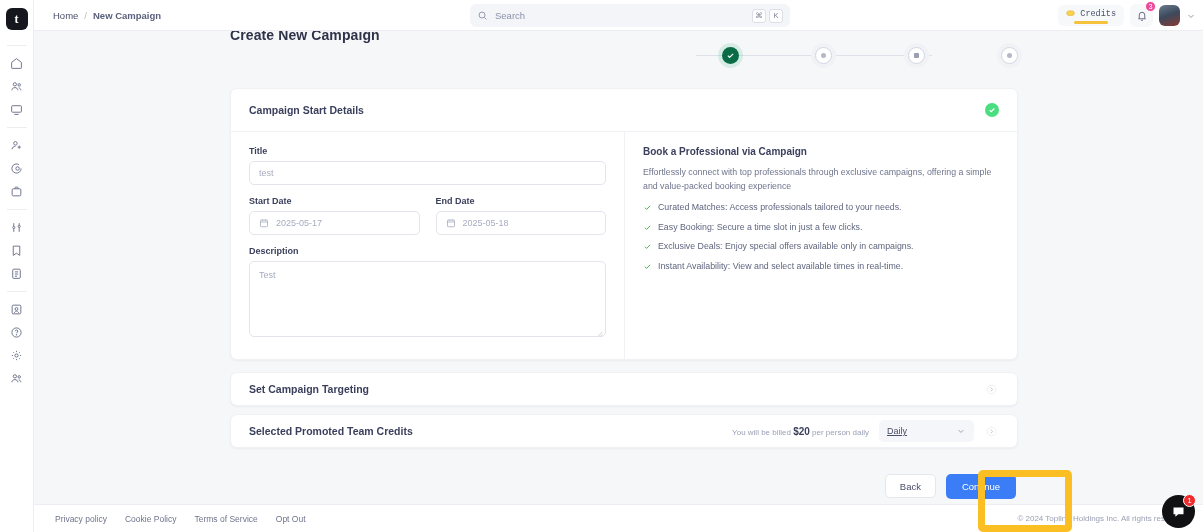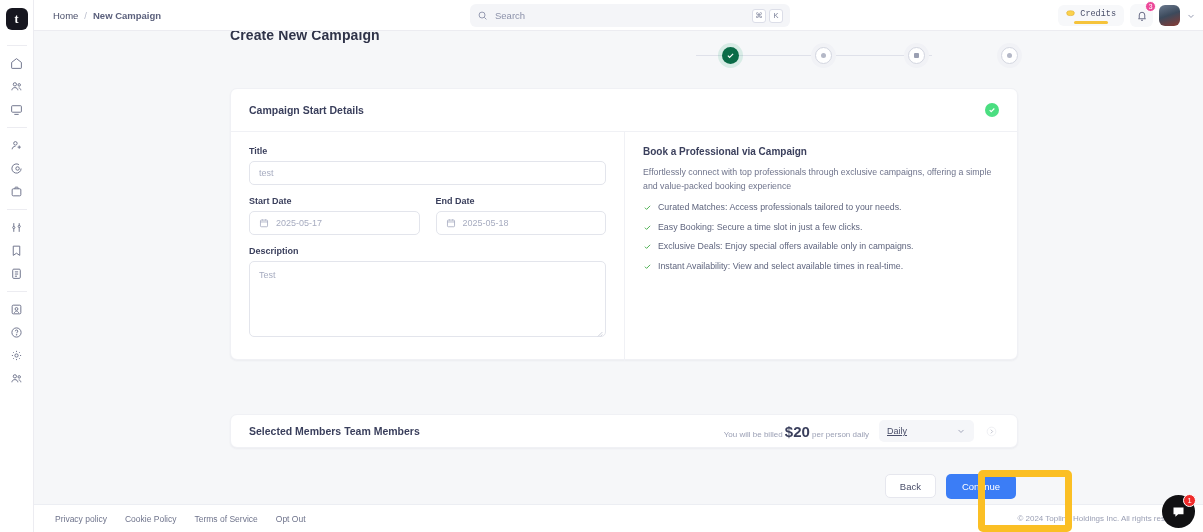--- a/index.html
+++ b/index.html
@@ -166,21 +166,21 @@
   .bullet svg { width: 9px; height: 9px; margin-top: 1px; flex: 0 0 auto; }
   .bullet span { font-size: 8.8px; color: #5f657e; line-height: 1.3; }
 
   .card-row { left: 196px; width: 788px; height: 34px; display: flex; align-items: center;
     justify-content: space-between; padding: 0 18px; }
   .card-targeting { top: 341px; }
   .card-members { top: 383px; }
   .row-title { font-size: 10.5px; font-weight: 600; color: #3a3f5c; }
   .row-right { display: flex; align-items: center; gap: 10px; }
   .bill-text { font-size: 8px; color: #9a9fb4; }
-  .bill-text b { color: #3a3f5c; font-size: 15px; font-weight: 700; }
+  .bill-text b { color: #3a3f5c; font-size: 10px; font-weight: 700; }
   .select {
     width: 95px; height: 22px; background: #f5f6f9; border-radius: 5px;
     display: flex; align-items: center; justify-content: space-between;
     padding: 0 8px; font-size: 9px; color: #4a4f6a; cursor: pointer; text-decoration: underline;
   }
   .chev-btn { width: 15px; height: 15px; display: flex; align-items: center; justify-content: center;
     cursor: pointer; opacity: .45; }
   .chev-btn svg { width: 11px; height: 11px; }
 
   
@@ -481,23 +481,32 @@
           <div class="bullet">
             <svg viewBox="0 0 24 24" fill="none" stroke="#4cb050" stroke-width="2.6">
                 <path d="M5 12.5l4.5 4.5L19 7.5"></path>
               </svg>
             <span>Instant Availability: View and select available times in real-time.</span>
           </div>
         </div>
       </div>
     </div>
 
+    <div class="card card-row card-targeting">
+      <div class="row-title">Set Campaign Targeting</div>
+      <div class="chev-btn">
+        <svg viewBox="0 0 24 24" fill="none" stroke="#6f748c" stroke-width="2">
+          <circle cx="12" cy="12" r="9.5" stroke="#d7dae3"></circle>
+            <path d="M10.5 8l4 4-4 4"></path>
+          </svg>
+      </div>
+    </div>
 
     <div class="card card-row card-members">
-      <div class="row-title">Selected Members Team Members</div>
+      <div class="row-title">Selected Promoted Team Credits</div>
       <div class="row-right">
         <div class="bill-text"><span>You will be billed </span><b>$20</b><span> per person daily</span></div>
         <div class="select">
           <span>Daily</span>
           <svg width="10" height="10" viewBox="0 0 24 24" fill="none" stroke="#9a9fb4" stroke-width="2.2">
             <path d="M6 9.5l6 6 6-6"></path>
             </svg>
         </div>
         <div class="chev-btn">
           <svg viewBox="0 0 24 24" fill="none" stroke="#6f748c" stroke-width="2">

